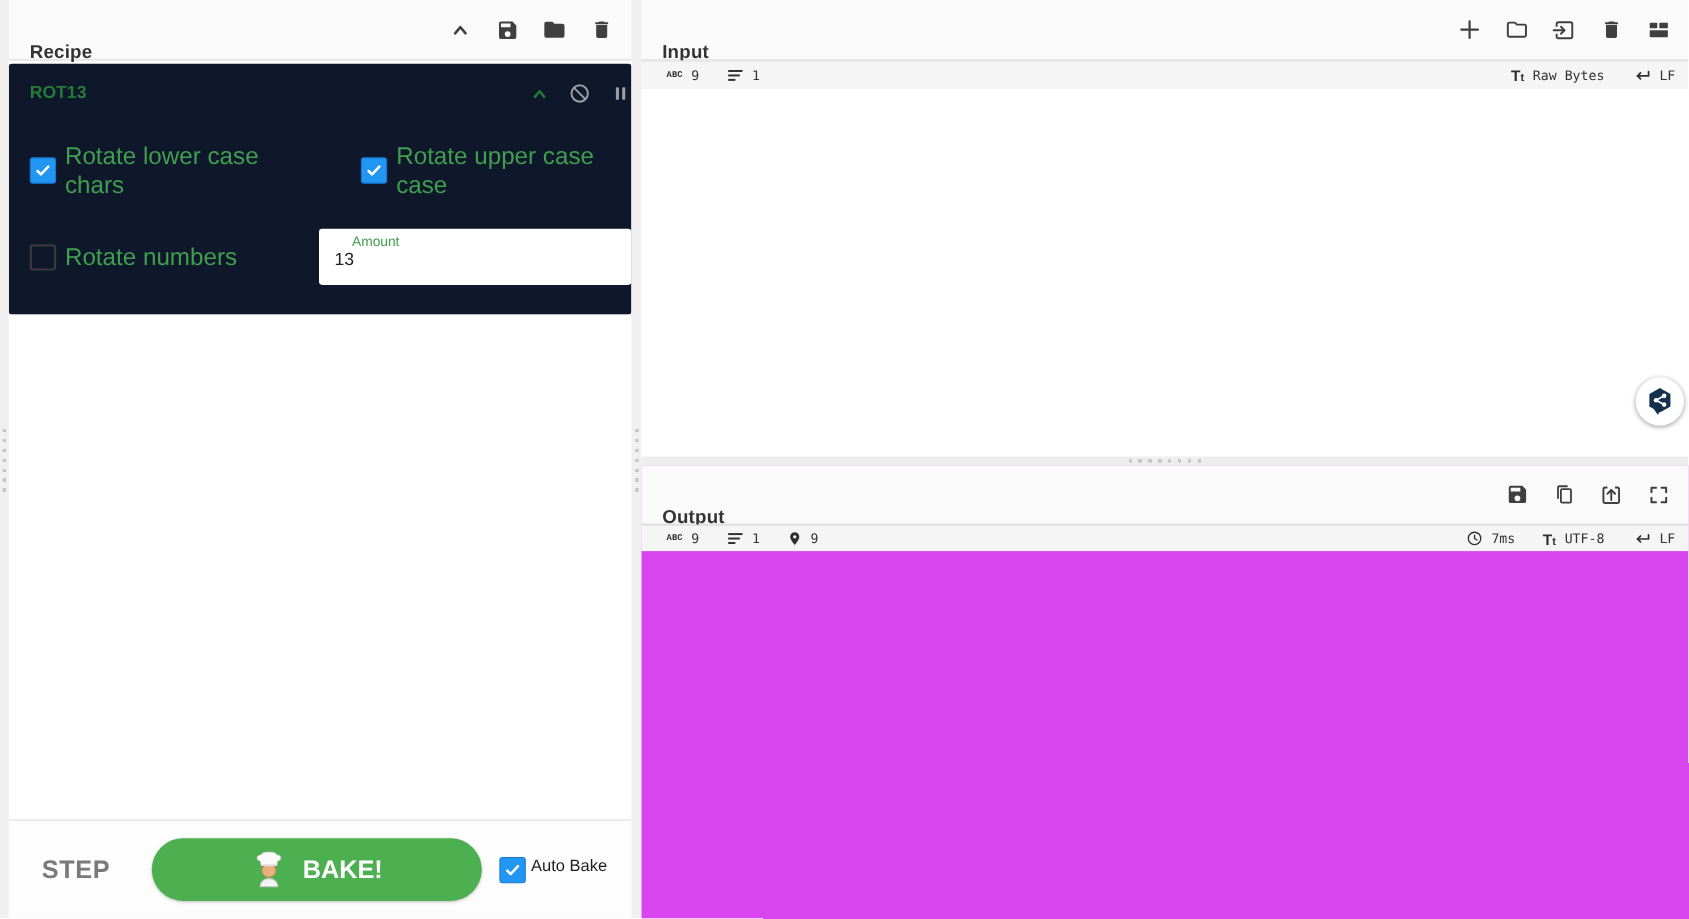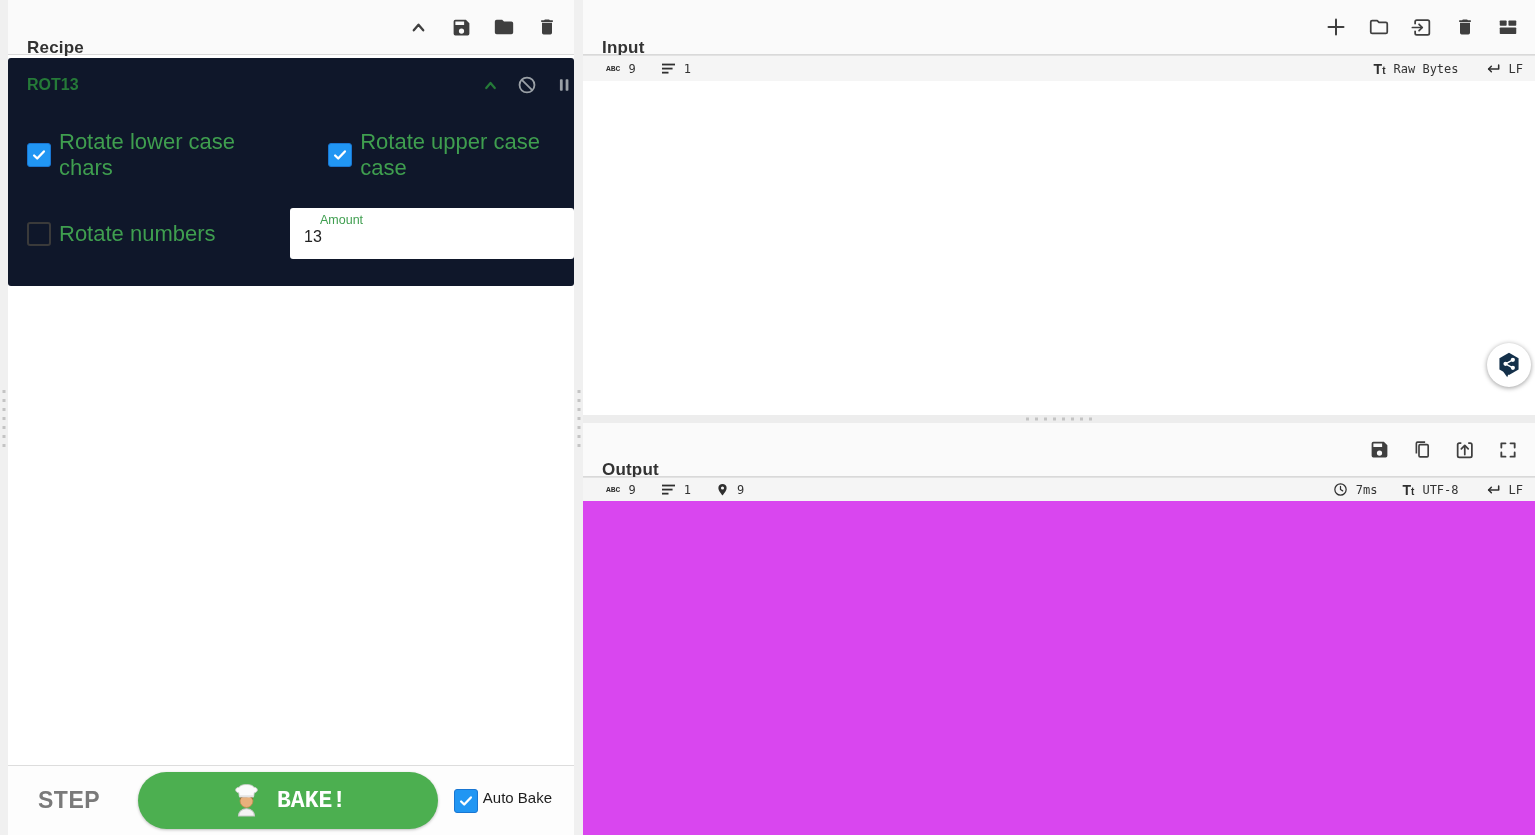--- a/index.html
+++ b/index.html
@@ -44,27 +44,27 @@
   .cb.checked { background: #2196f3; border: 1px solid #1976d2; }
   .cb.unchecked { background: transparent; border: 2px solid #3a3a3a; }
   .amount-box { margin-left: auto; width: 284px; height: 51px; background: #fff; border-radius: 3px; padding: 5px 0 0 14px; }
   .amount-label { font-size: 12.5px; color: #3f9e4f; margin-left: 16px; }
   .amount-input { border: none; outline: none; background: transparent; font-family: "Liberation Sans", sans-serif;
                   font-size: 16px; color: #222; width: 250px; padding: 1px 0 0 0; }
 
   .recipe-body { flex: 1; background: #fff; }
 
   
-  .controls { height: 70px; flex: none; border-top: 1px solid #ddd; background: #fdfdfd;
+  .controls { height: 90px; flex: none; border-top: 1px solid #ddd; background: #fdfdfd;
               display: flex; align-items: center; padding: 0 22px 0 30px; }
   .step-btn { font-size: 23px; font-weight: bold; color: #7a7a7a; letter-spacing: .5px; cursor: pointer; background: none; border: none;
               font-family: "Liberation Sans", sans-serif; }
   .bake-btn { margin-left: 38px; width: 300px; height: 57px; border-radius: 29px; border: none; background: #4caf50;
               color: #fff; font-size: 23px; font-weight: bold; display: flex; align-items: center; justify-content: center;
-              gap: 14px; cursor: pointer; box-shadow: 0 1px 3px rgba(0,0,0,.25); font-family: Liberation Mono, monospace; }
+              gap: 14px; cursor: pointer; box-shadow: 0 1px 3px rgba(0,0,0,.25); font-family: Liberation Sans, sans-serif; }
   .auto-bake { margin-left: auto; display: flex; flex-direction: row; align-items: flex-start; gap: 5px; cursor: pointer; }
   .auto-bake-label { font-size: 15px; color: #1d1d1d; }
 
   
   .io-body { flex: 1; position: relative; background: #fff; overflow: hidden; }
   .io-text { position: absolute; top: 11px; left: 11px; font-family: "DejaVu Sans Mono", monospace;
              font-size: 13.5px; color: #2e2e2e; white-space: pre; line-height: 18px; }
   .caret { display: inline-block; width: 1px; height: 15px; background: #111; vertical-align: text-bottom; margin-left: 1px; }
 
   

